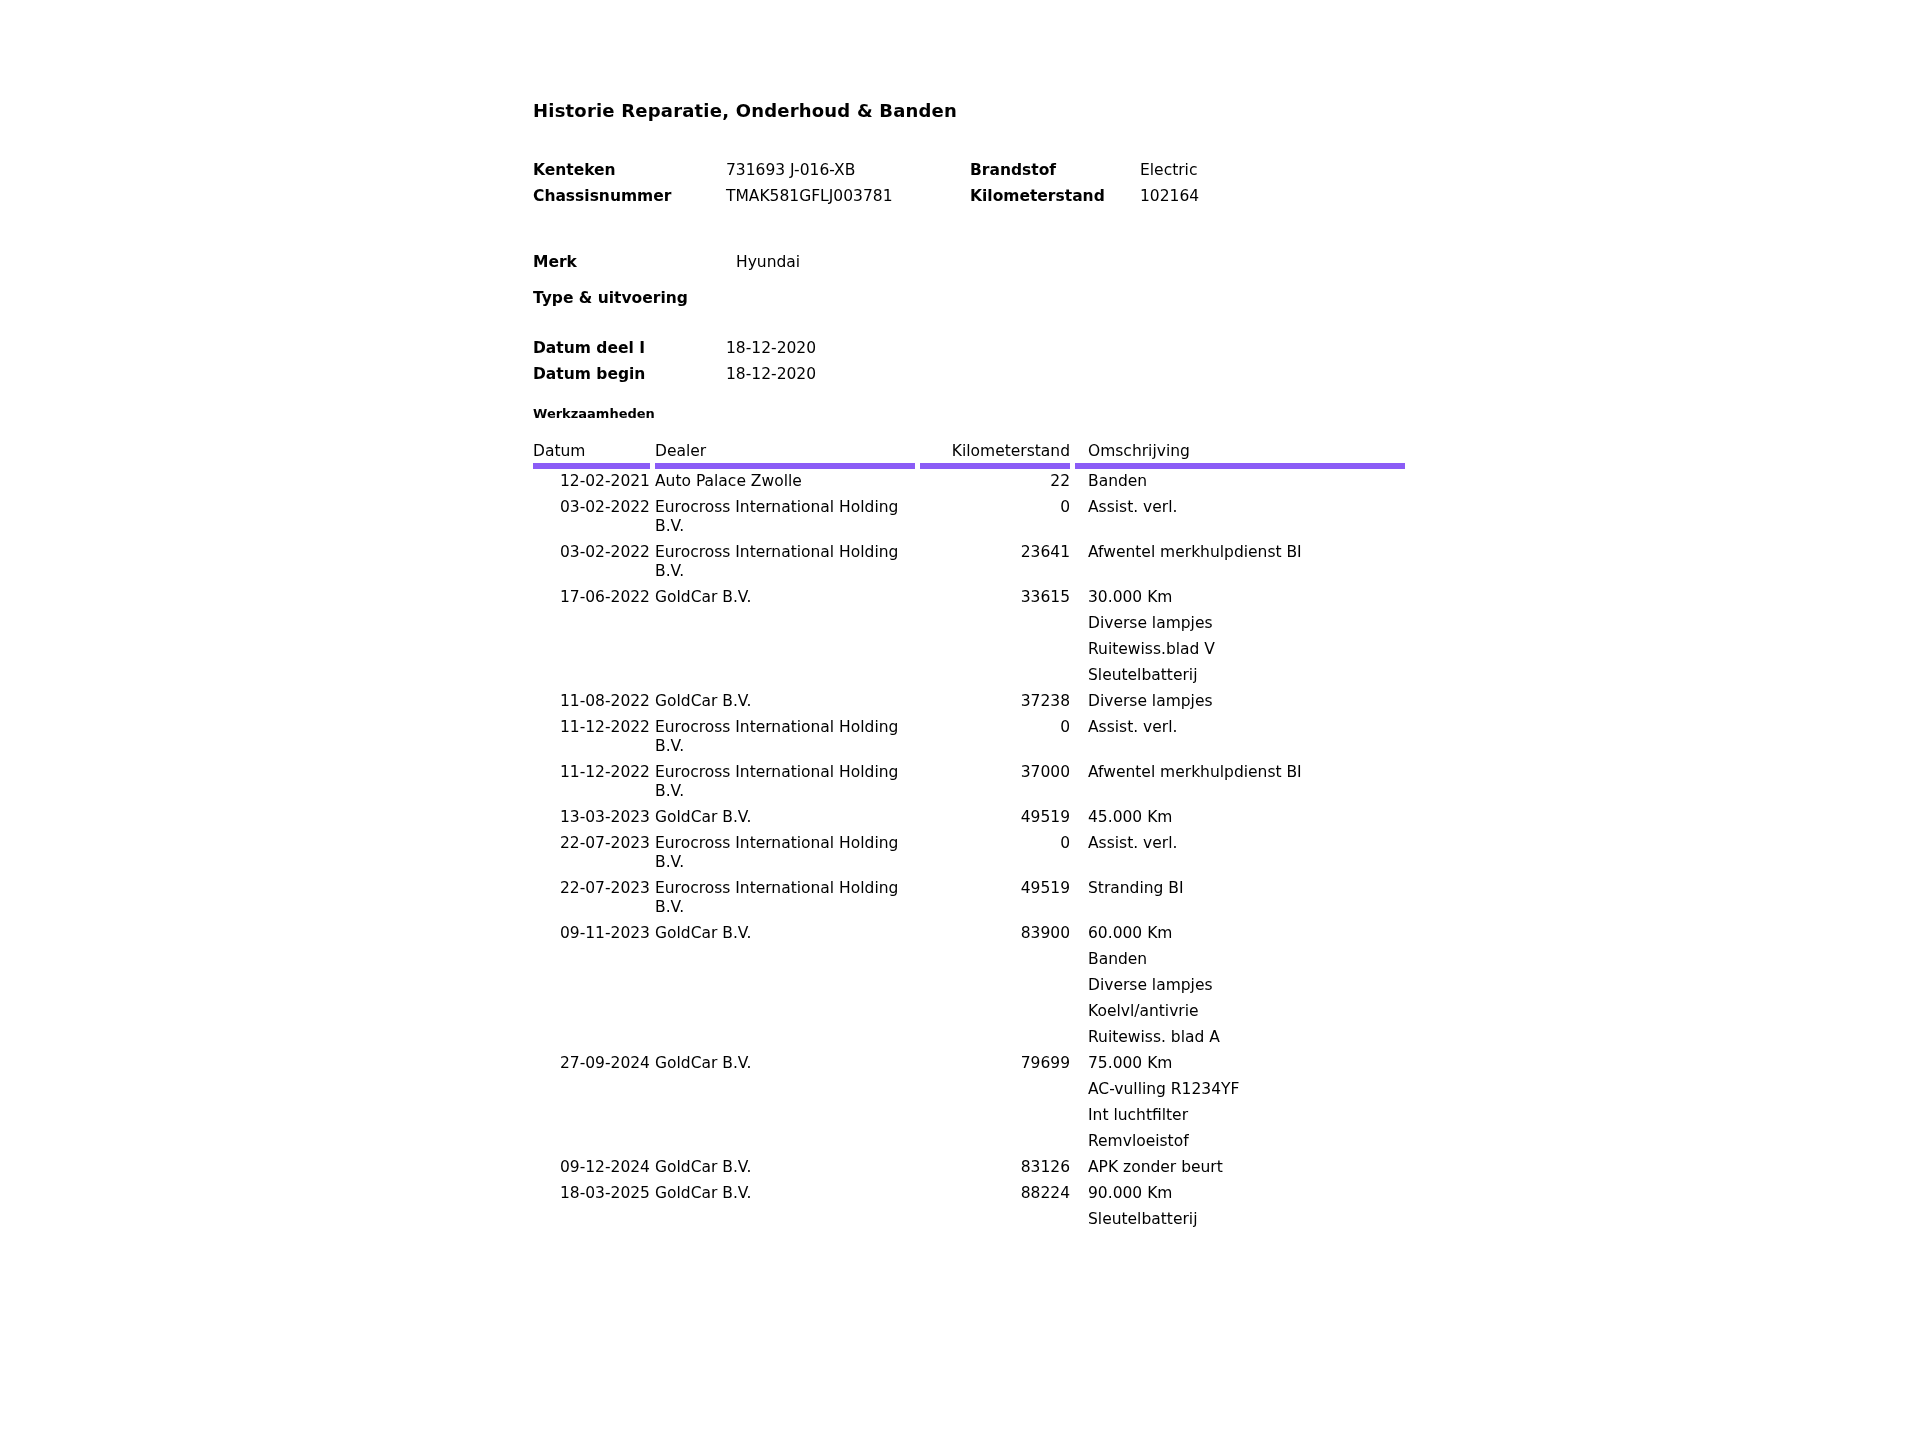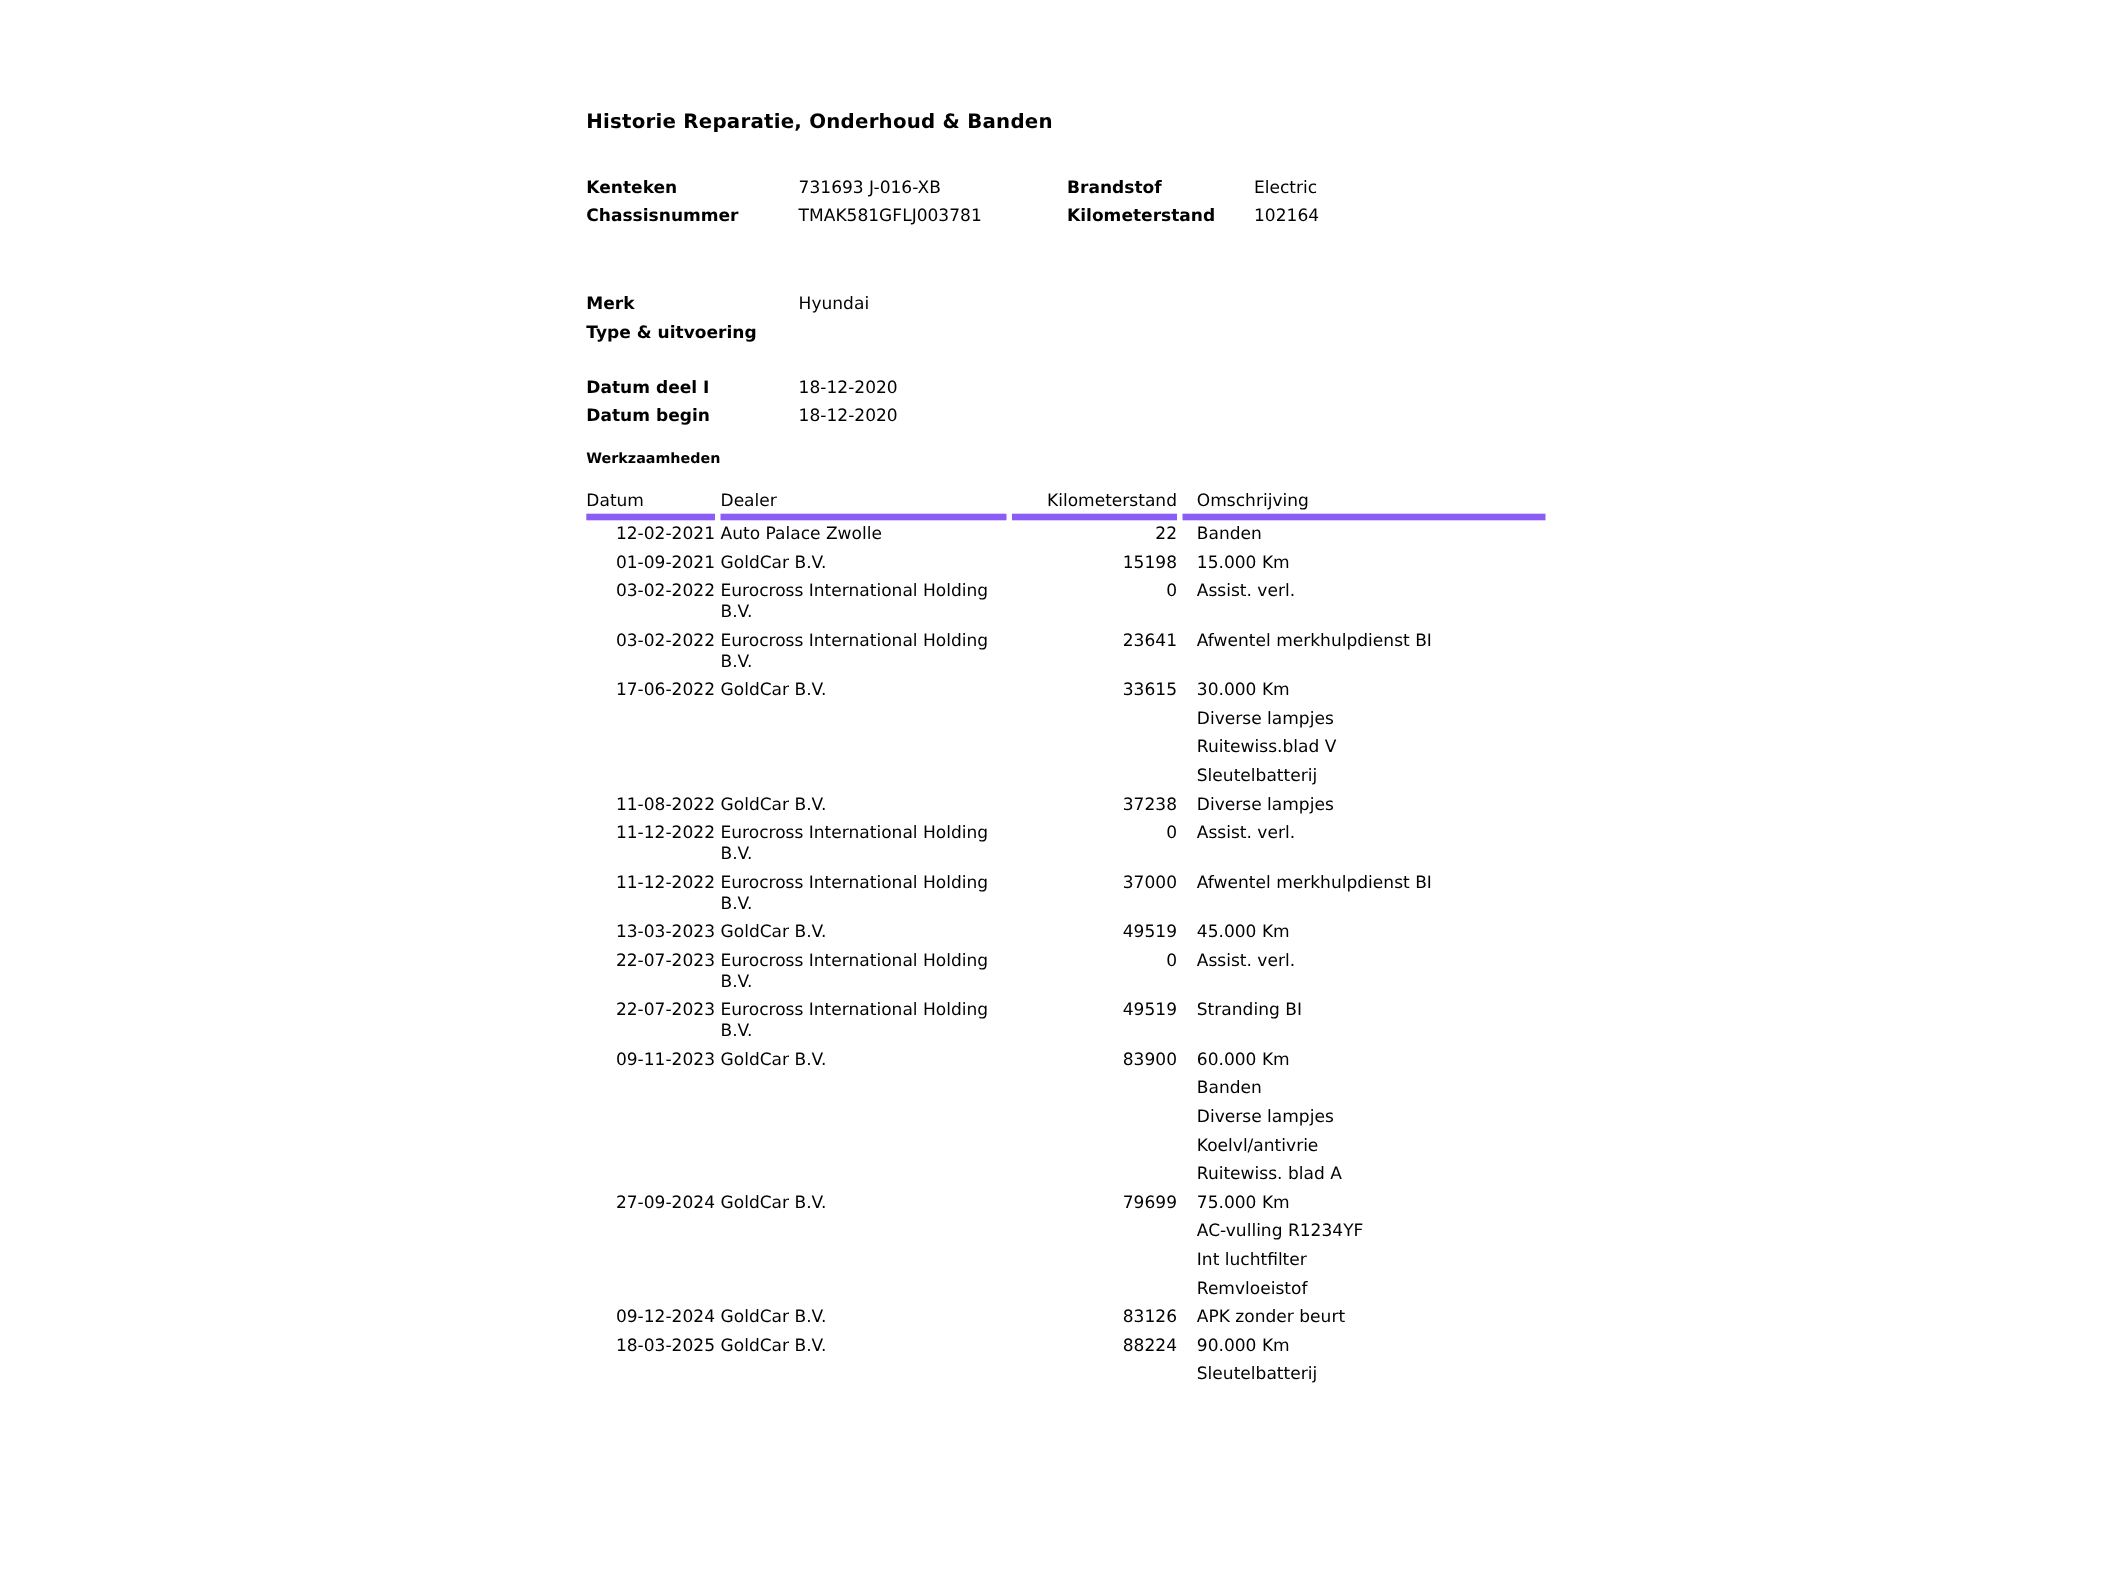--- a/index.html
+++ b/index.html
@@ -29,22 +29,23 @@
     display: grid;
     margin-left: 533px;
     line-height: 26px;
   }
   .info-grid .lbl { font-weight: bold; }
   .grid-vehicle {
     margin-top: 29px;
     grid-template-columns: 193px 244px 170px auto;
   }
   .grid-merk {
-    margin-top: 54px;
+    margin-top: 40px;
     grid-template-columns: 193px auto;
+    gap: 10px;
   }
   .grid-datums {
     margin-top: 24px;
     grid-template-columns: 193px auto;
   }
   .section-heading {
     margin: 14px 0 12px 533px;
     font-size: 13px;
     font-weight: bold;
     line-height: 26px;
@@ -128,26 +129,20 @@
       </tr>
     </thead>
     <tbody id="worklog-body">
         <tr>
       <td class="c-datum">12-02-2021</td>
       <td class="c-dealer">Auto Palace Zwolle</td>
       <td class="c-km">22</td>
       <td class="c-oms">Banden</td>
     </tr>
         <tr>
-      <td class="c-datum">01-09-2021</td>
-      <td class="c-dealer">GoldCar B.V.</td>
-      <td class="c-km">15198</td>
-      <td class="c-oms">15.000 Km</td>
-    </tr>
-        <tr>
       <td class="c-datum">03-02-2022</td>
       <td class="c-dealer">Eurocross International Holding B.V.</td>
       <td class="c-km">0</td>
       <td class="c-oms">Assist. verl.</td>
     </tr>
         <tr>
       <td class="c-datum">03-02-2022</td>
       <td class="c-dealer">Eurocross International Holding B.V.</td>
       <td class="c-km">23641</td>
       <td class="c-oms">Afwentel merkhulpdienst BI</td>

